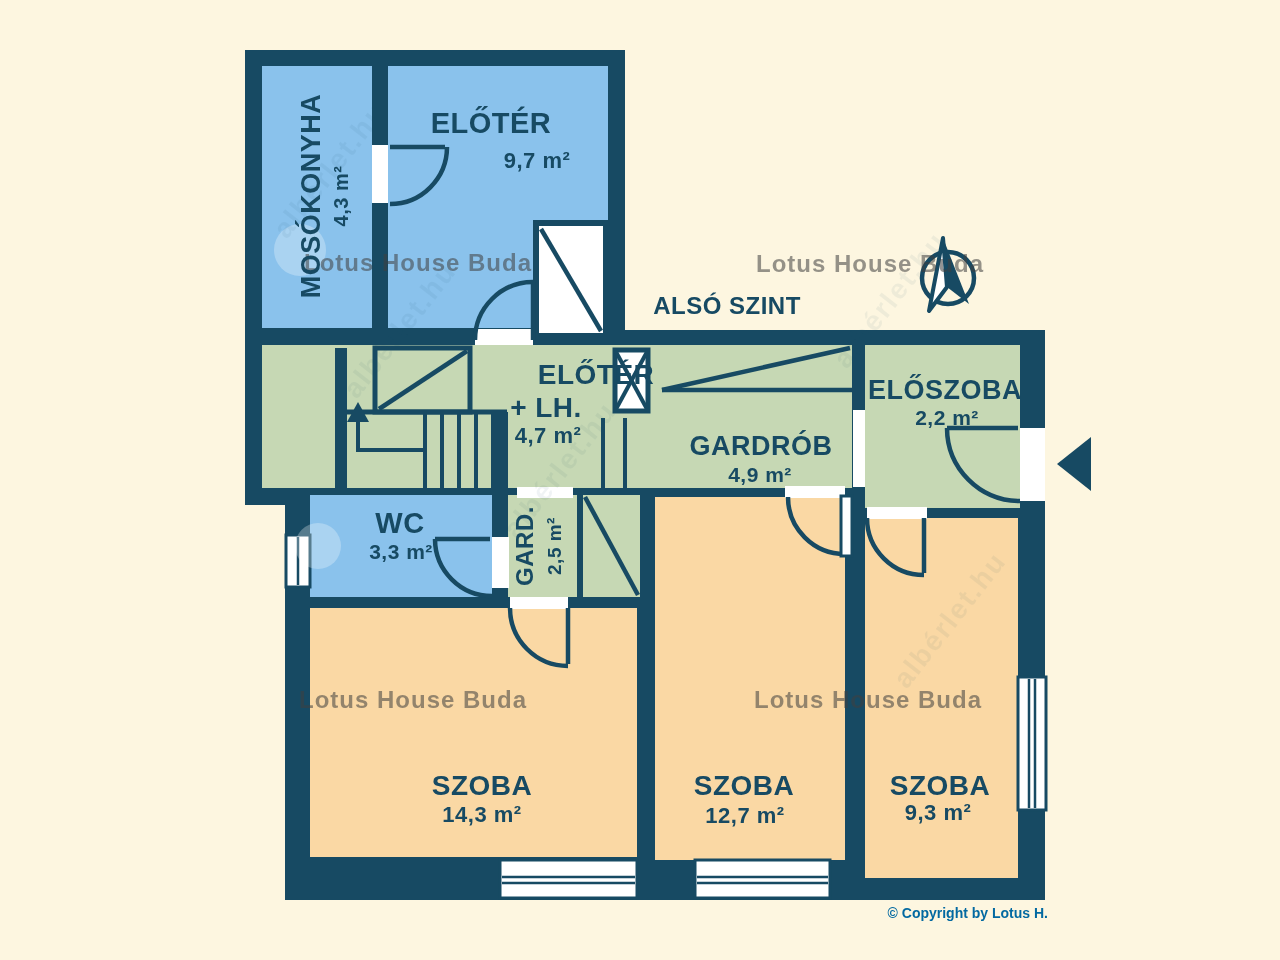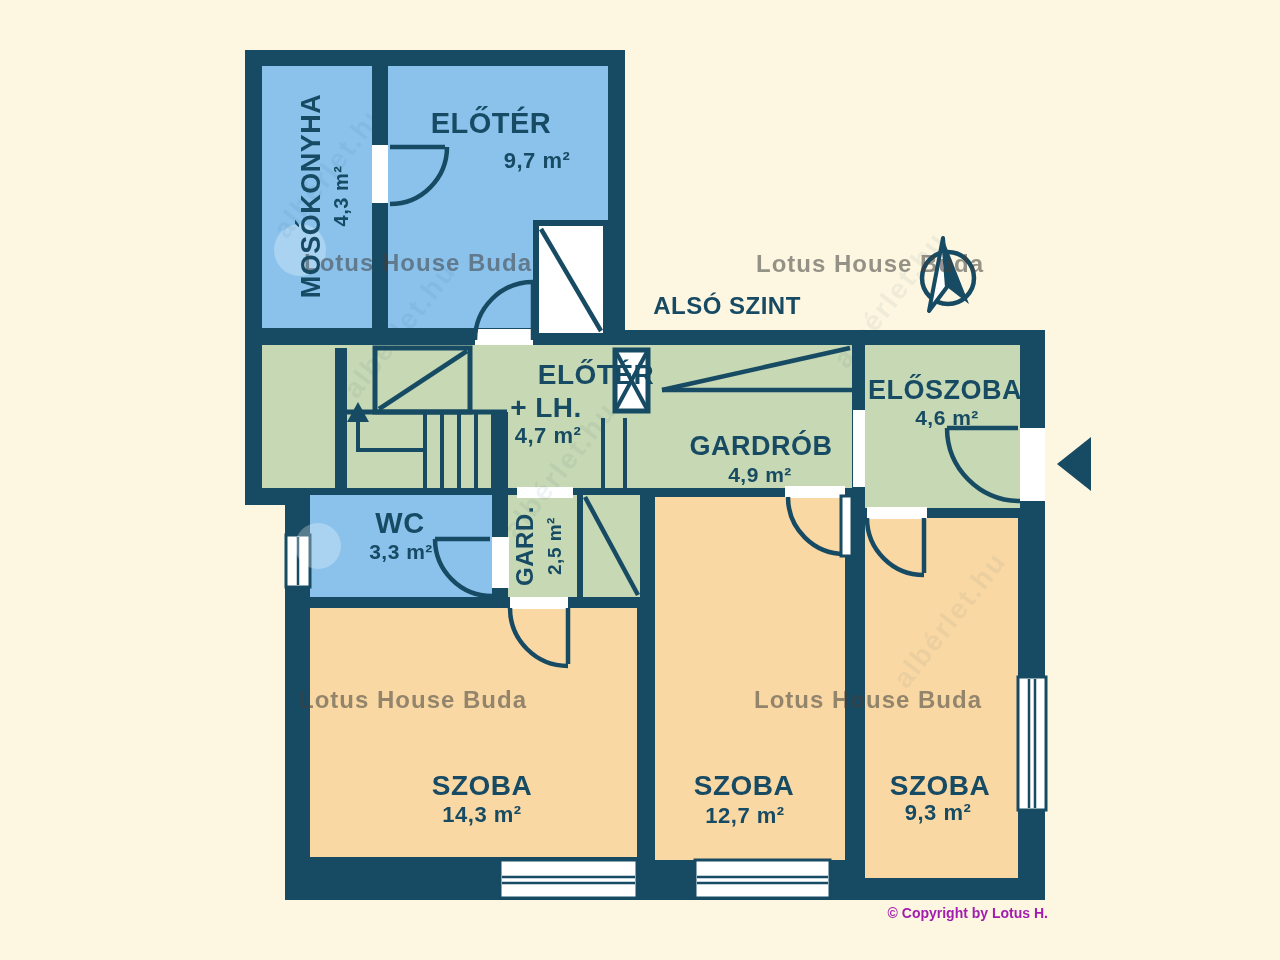--- a/index.html
+++ b/index.html
@@ -17,21 +17,21 @@
   .wm{
     position:absolute;font-weight:bold;font-size:24px;color:#404040;opacity:.55;
     white-space:nowrap;transform:translate(-50%,-50%);letter-spacing:1px;
   }
   .wm-diag{
     position:absolute;font-weight:bold;font-size:28px;color:#174a63;opacity:.06;
     white-space:nowrap;transform:translate(-50%,-50%) rotate(-52deg);letter-spacing:2px;
   }
   .ghost-circle{position:absolute;border-radius:50%;background:rgba(255,255,255,.28);}
   .copyright{
-    position:absolute;right:232px;top:905px;font-size:14px;font-weight:bold;color:#a21caf;
+    position:absolute;right:232px;top:905px;font-size:14px;font-weight:bold;color:#0369a1;
     white-space:nowrap;
   }
   .title{font-size:24px;}
 </style>
 </head>
 <body>
 
 <div class="stage">
 
   <svg class="plan-svg" width="1280" height="960" viewBox="0 0 1280 960">
@@ -184,21 +184,21 @@
   <div class="lbl" style="left:489px;top:161px;font-size:22px;margin-left:48px;">9,7 m²</div>
 
   <div class="lbl" style="left:548px;top:375px;font-size:28px;margin-left:48px;">ELŐTÉR</div>
   <div class="lbl" style="left:546px;top:408px;font-size:28px;text-align:right;">+ LH.</div>
   <div class="lbl" style="left:548px;top:436px;font-size:22px;">4,7 m²</div>
 
   <div class="lbl" style="left:761px;top:446px;font-size:27px;text-align:right;">GARDRÓB</div>
   <div class="lbl" style="left:760px;top:474px;font-size:21px;">4,9 m²</div>
 
   <div class="lbl" style="left:945px;top:390px;font-size:27px;">ELŐSZOBA</div>
-  <div class="lbl" style="left:947px;top:417px;font-size:21px;">4,6 m²</div>
+  <div class="lbl" style="left:947px;top:417px;font-size:21px;">2,2 m²</div>
 
   <div class="lbl" style="left:400px;top:523px;font-size:29px;">WC</div>
   <div class="lbl" style="left:401px;top:551px;font-size:21px;">3,3 m²</div>
 
   <div class="lbl v" style="left:525px;top:546px;font-size:24px;">GARD.</div>
   <div class="lbl v" style="left:554px;top:546px;font-size:19px;">2,5 m²</div>
 
   <div class="lbl" style="left:482px;top:786px;font-size:28px;">SZOBA</div>
   <div class="lbl" style="left:482px;top:815px;font-size:22px;">14,3 m²</div>
 

